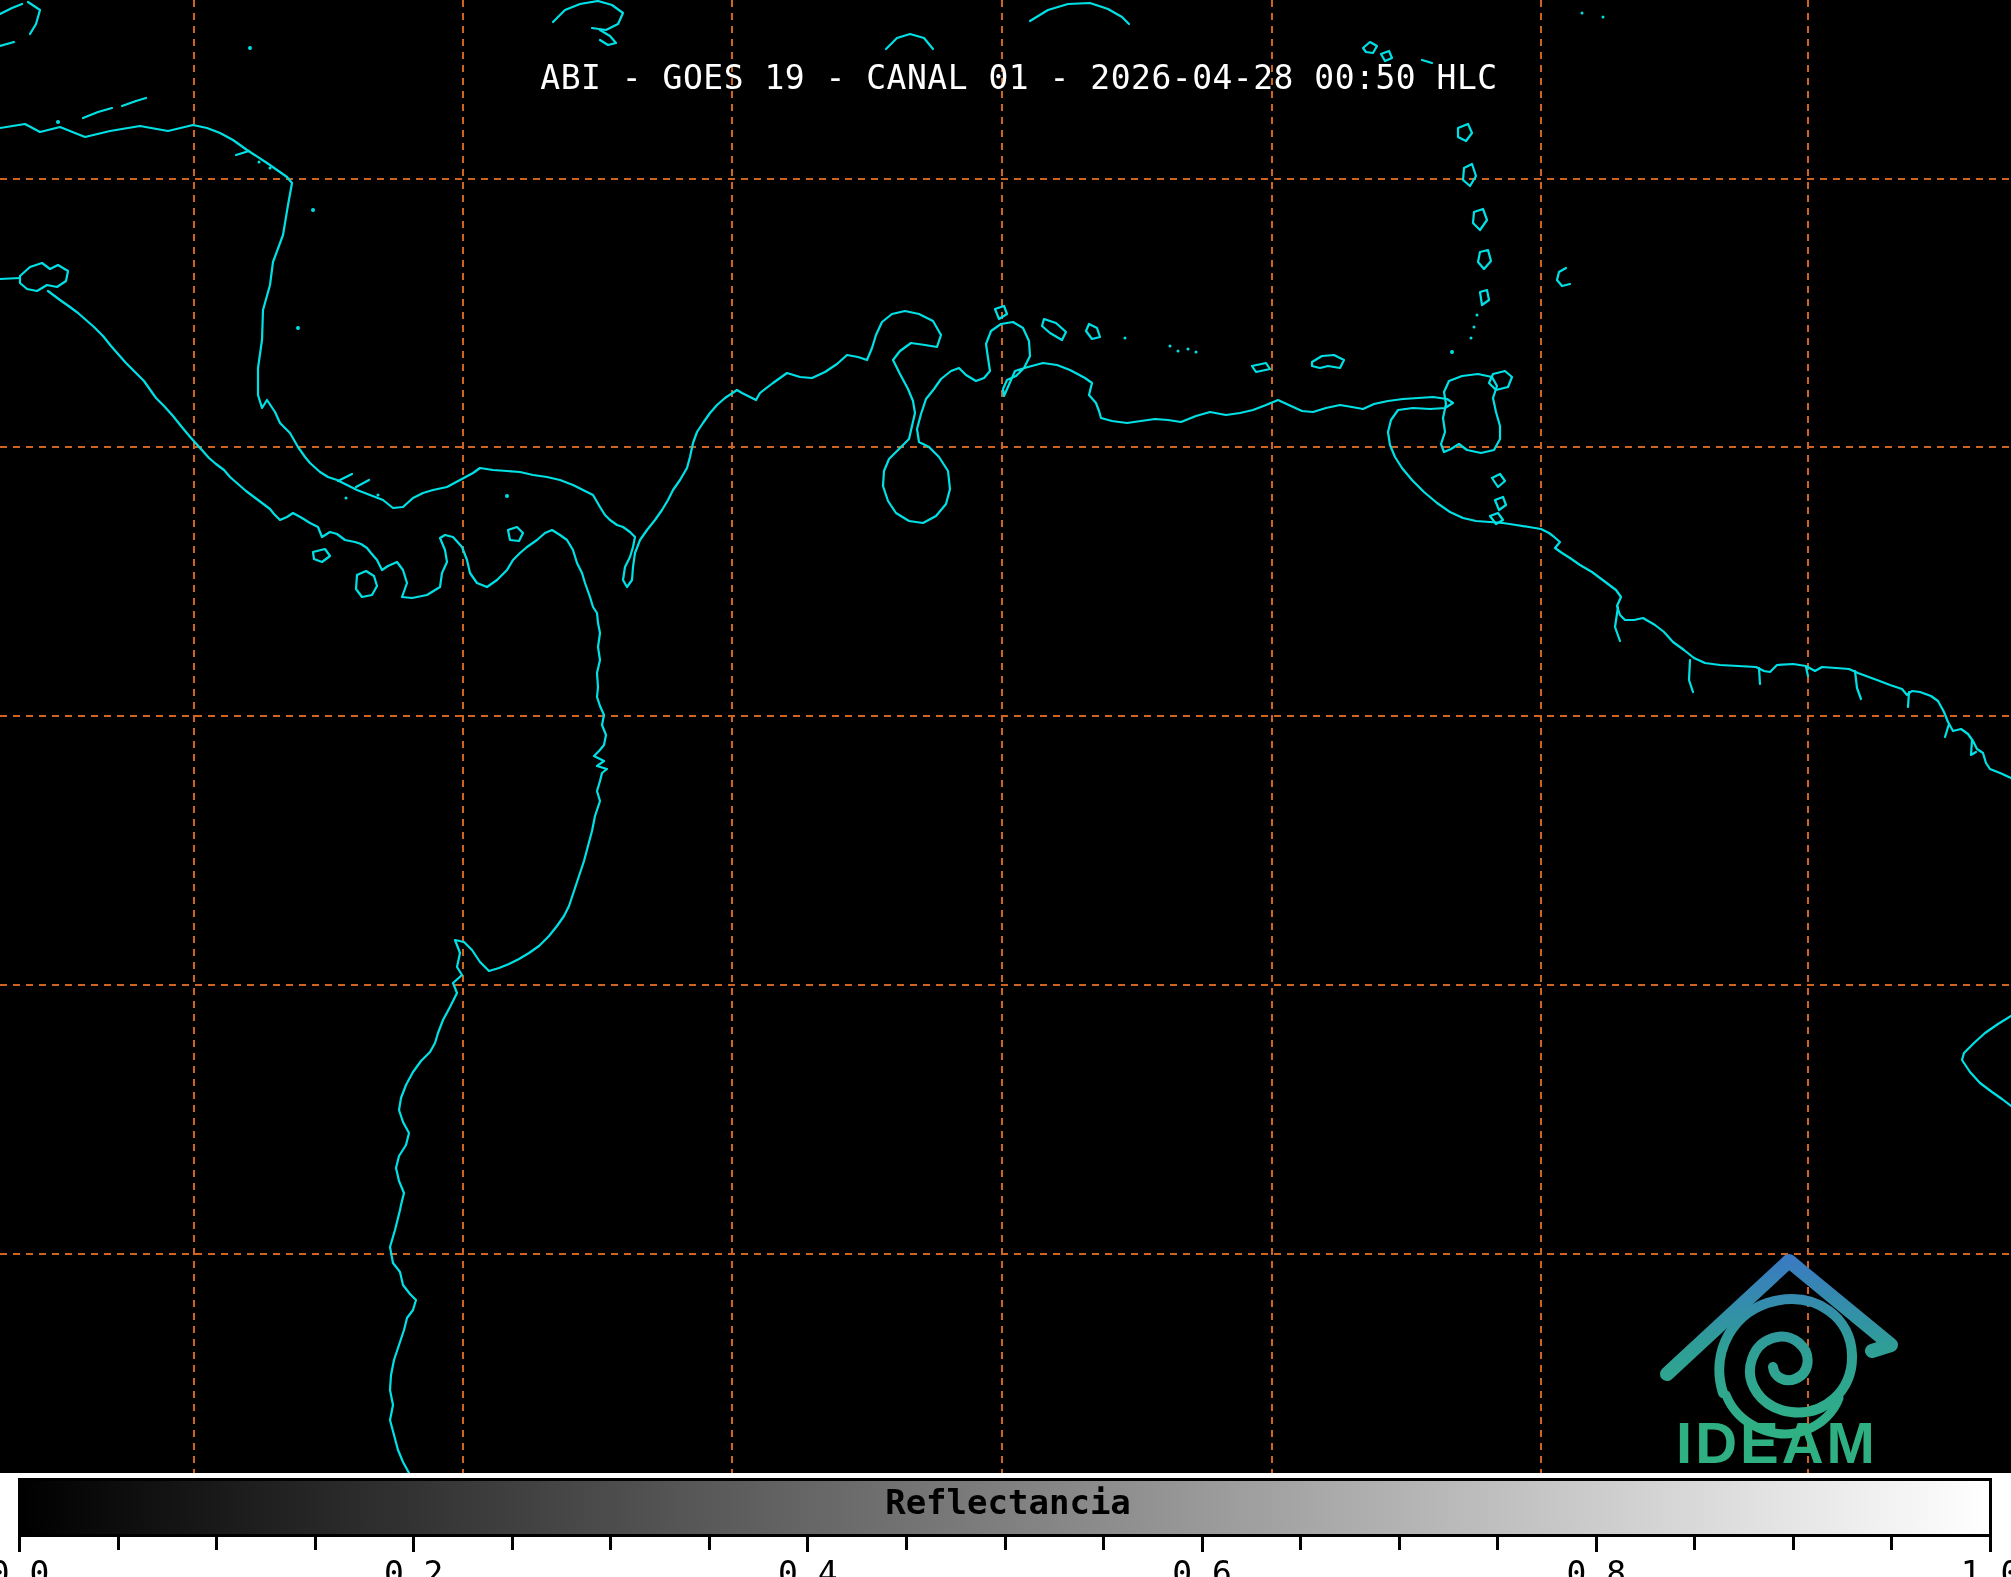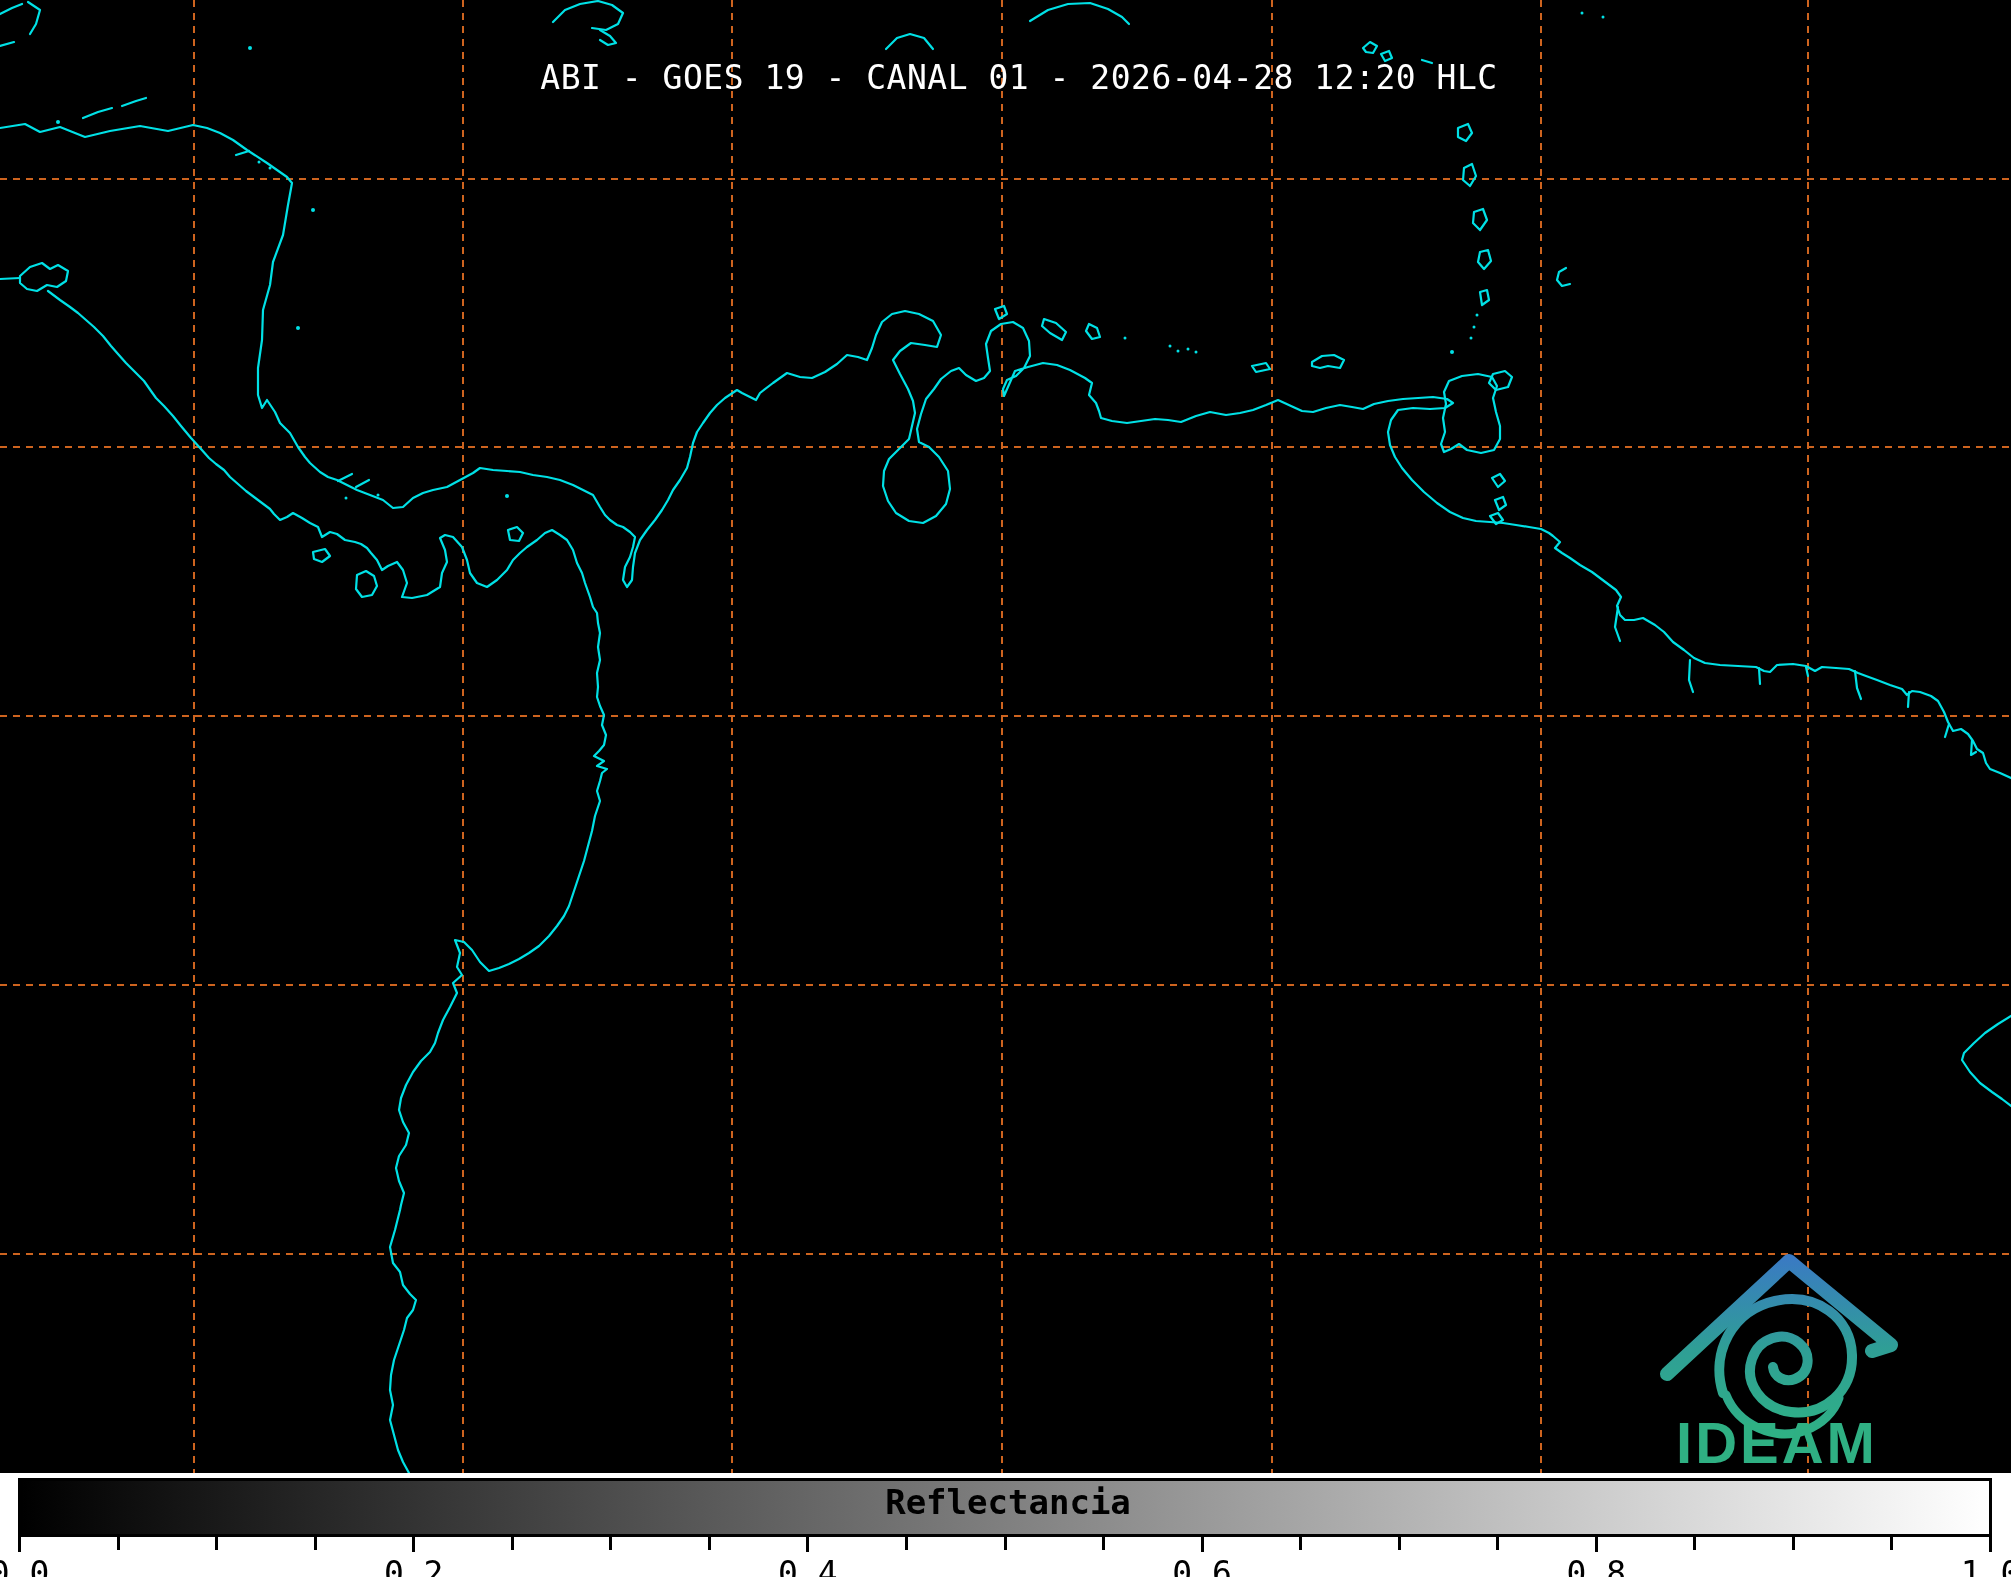--- a/index.html
+++ b/index.html
@@ -156,21 +156,21 @@
         <path d="M1723,1393 C1710,1352 1733,1310 1775,1301 C1817,1292 1851,1318 1852,1355
                  C1853,1391 1824,1416 1791,1412 C1761,1408 1744,1383 1752,1359
                  C1759,1338 1783,1330 1799,1343 C1812,1354 1810,1373 1795,1379
                  C1785,1383 1774,1377 1773,1367" fill="none" stroke="url(#logoGrad)" stroke-width="10" stroke-linecap="round"></path>
         <path d="M1726,1395 C1738,1425 1775,1442 1806,1430 C1822,1424 1834,1412 1839,1398" fill="none" stroke="url(#logoGrad)" stroke-width="9" stroke-linecap="round"></path>
       </g>
       <text class="logo-text" x="1777" y="1463" text-anchor="middle" font-size="58" fill="#2fb083" id="logo-text-el">IDEAM</text>
     </g>
   </svg>
 
-  <div class="map-title">ABI - GOES 19 - CANAL 01 - 2026-04-28 12:20 HLC</div>
+  <div class="map-title">ABI - GOES 19 - CANAL 01 - 2026-04-28 00:50 HLC</div>
 </div>
 
 <div class="cbar-wrap">
   <div class="cbar"></div>
   <div class="cbar-label">Reflectancia</div>
   <div id="cb-ticks">
       <div class="tick major" style="left: 18px;"></div>
       <div class="tick" style="left: 116.55px;"></div>
       <div class="tick" style="left: 215.1px;"></div>
       <div class="tick" style="left: 313.65px;"></div>

